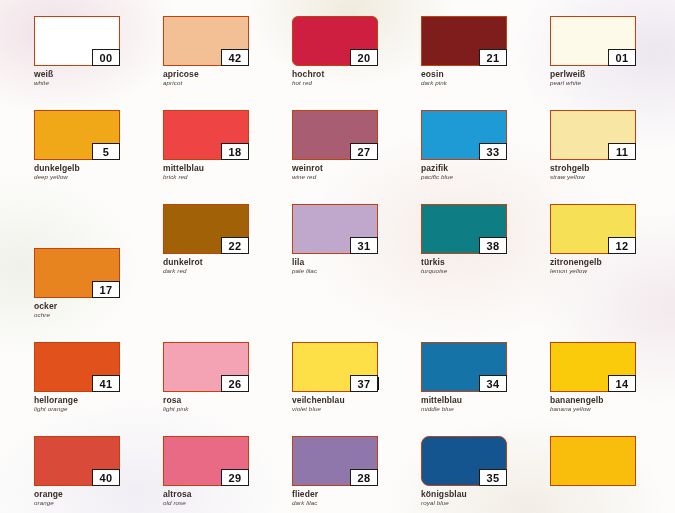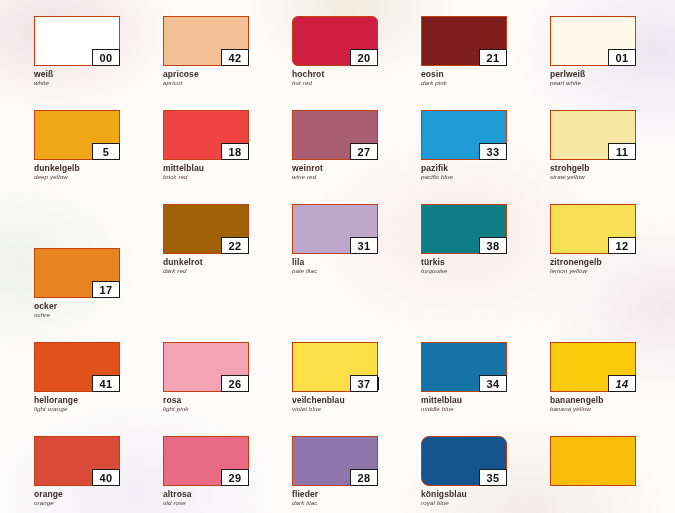--- a/index.html
+++ b/index.html
@@ -226,21 +226,21 @@
       <div class="swatch-name-en">violet blue</div>
     </div>
     <div class="swatch-cell">
       <div class="swatch-chip" style="background-color: rgb(21, 115, 168);">
         <div class="swatch-code">34</div>
       </div>
       <div class="swatch-name-de">mittelblau</div>
       <div class="swatch-name-en">middle blue</div>
     </div>
     <div class="swatch-cell">
-      <div class="swatch-chip" style="background-color: rgb(250, 203, 11); font-style: italic;">
+      <div class="swatch-chip" style="background-color: rgb(250, 203, 11);">
         <div class="swatch-code">14</div>
       </div>
       <div class="swatch-name-de">bananengelb</div>
       <div class="swatch-name-en">banana yellow</div>
     </div>
     <div class="swatch-cell">
       <div class="swatch-chip" style="background-color: rgb(218, 74, 56);">
         <div class="swatch-code">40</div>
       </div>
       <div class="swatch-name-de">orange</div>

